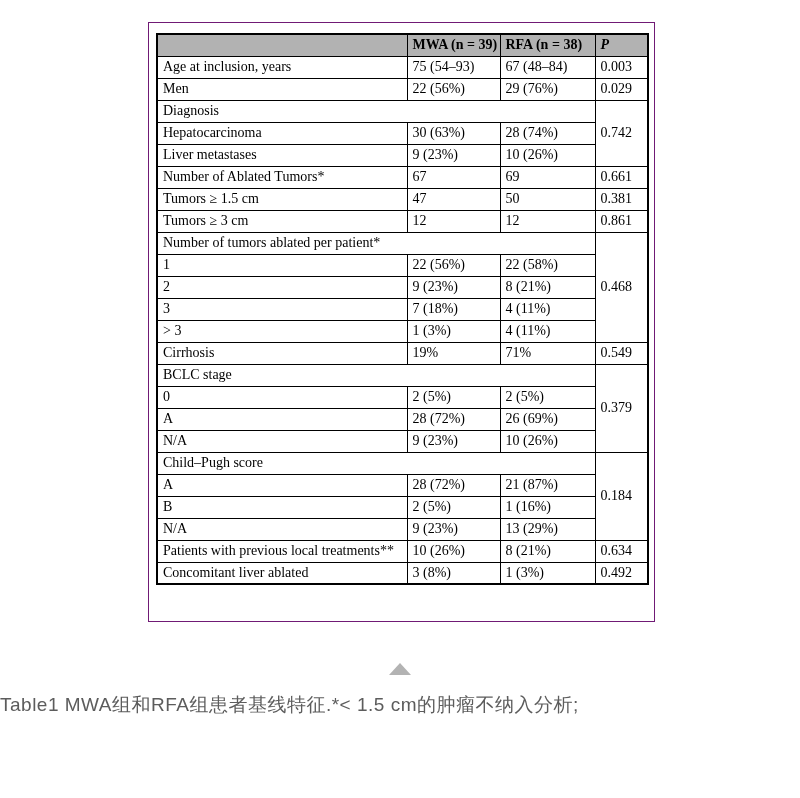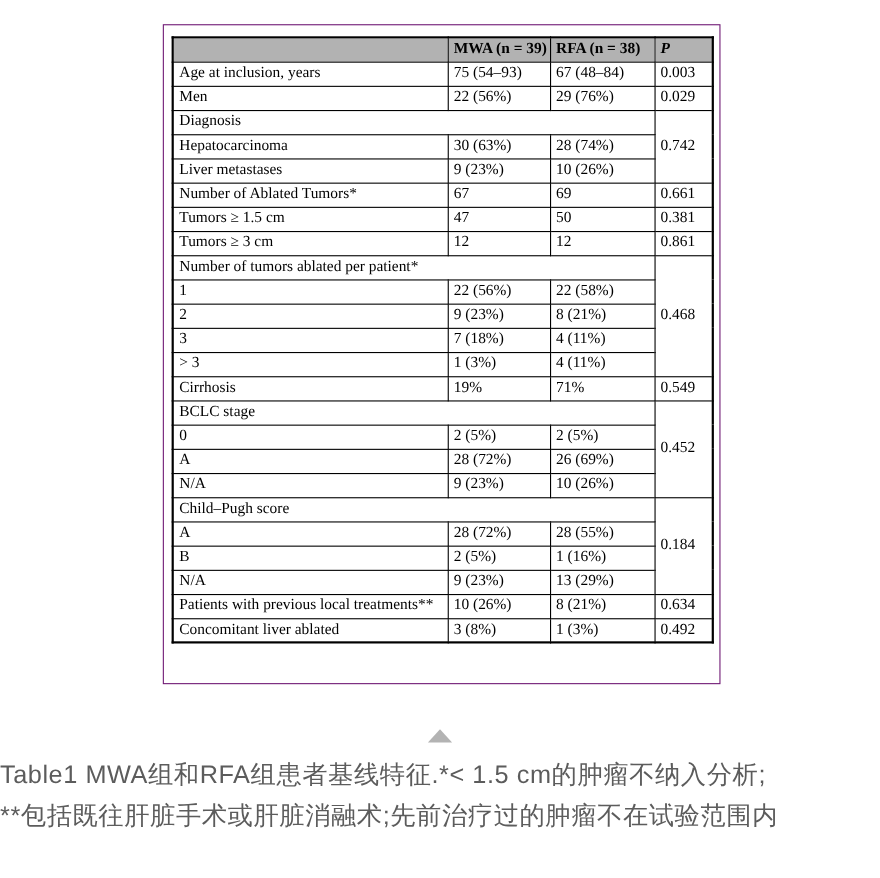--- a/index.html
+++ b/index.html
@@ -29,21 +29,21 @@
 
   .scroll-hint {
     position: absolute; top: 663px; left: 0; right: 0; margin: 0 auto;
     width: 0; height: 0;
     border-left: 11px solid transparent; border-right: 11px solid transparent;
     border-bottom: 12px solid #b3b3b3; cursor: pointer;
   }
 
   .caption {
     position: absolute; top: 686px; left: 0; width: 650px; text-align: left;
-    font-size: 23px; line-height: 37px; letter-spacing: 0.5px; color: #5c5c5c;
+    font-size: 19px; line-height: 37px; letter-spacing: 0.5px; color: #5c5c5c;
   }
   .caption div { white-space: nowrap; }
 </style>
 </head>
 <body>
 
 <div class="stage">
 
   <div class="figure-frame">
     <table class="baseline">
@@ -131,21 +131,21 @@
             <td>4 (11%)</td>
           </tr>
           <tr>
             <td>Cirrhosis</td>
             <td>19%</td>
             <td>71%</td>
             <td>0.549</td>
           </tr>
           <tr>
             <td class="bold" colspan="3">BCLC stage</td>
-            <td rowspan="4" class="merged-p">0.452</td>
+            <td rowspan="4" class="merged-p">0.379</td>
           </tr>
           <tr>
             <td>0</td>
             <td>2 (5%)</td>
             <td>2 (5%)</td>
           </tr>
           <tr>
             <td>A</td>
             <td>28 (72%)</td>
             <td>26 (69%)</td>
@@ -155,21 +155,21 @@
             <td>9 (23%)</td>
             <td>10 (26%)</td>
           </tr>
           <tr>
             <td class="bold" colspan="3">Child–Pugh score</td>
             <td rowspan="4" class="merged-p">0.184</td>
           </tr>
           <tr>
             <td>A</td>
             <td>28 (72%)</td>
-            <td>28 (55%)</td>
+            <td>21 (87%)</td>
           </tr>
           <tr>
             <td>B</td>
             <td>2 (5%)</td>
             <td>1 (16%)</td>
           </tr>
           <tr>
             <td>N/A</td>
             <td>9 (23%)</td>
             <td>13 (29%)</td>
@@ -187,16 +187,15 @@
             <td>0.492</td>
           </tr>
         </tbody>
     </table>
   </div>
 
   <div class="scroll-hint"></div>
 
   <div class="caption">
     <div>Table1 MWA组和RFA组患者基线特征.*&lt; 1.5 cm的肿瘤不纳入分析;</div>
-    <div>**包括既往肝脏手术或肝脏消融术;先前治疗过的肿瘤不在试验范围内</div>
   </div>
 
 </div>
 
 </body></html>

